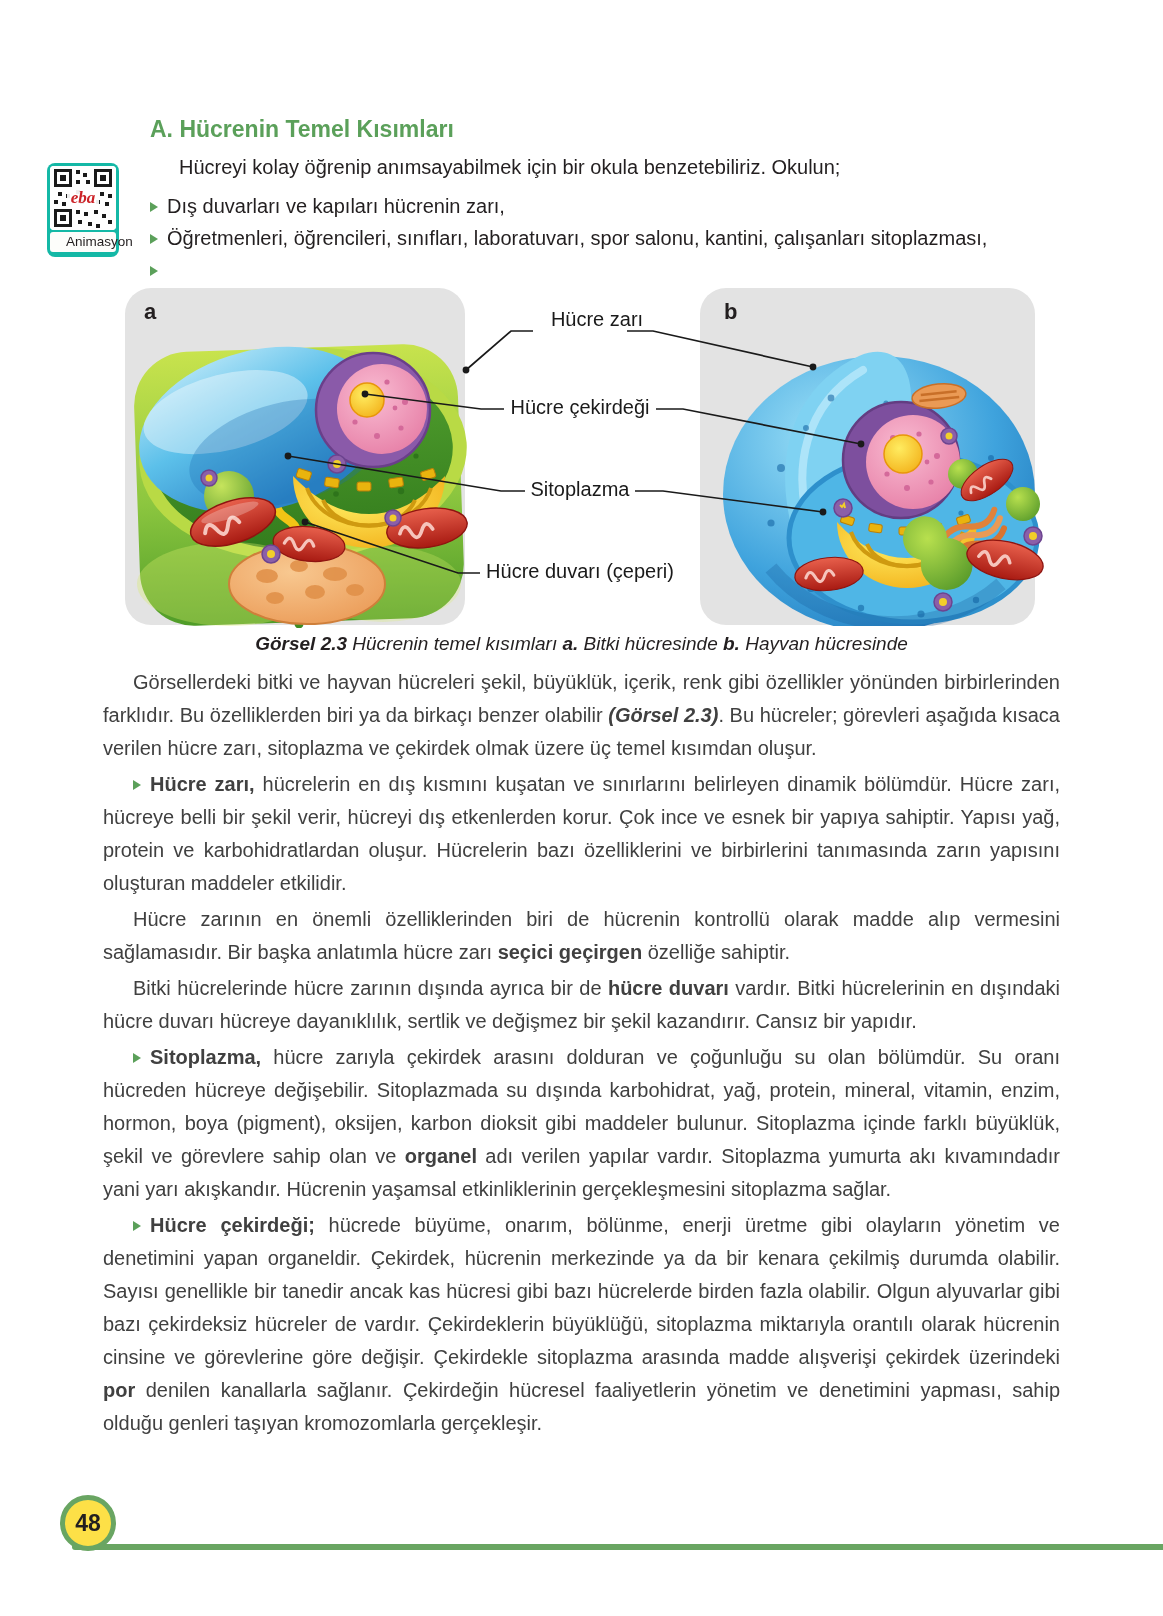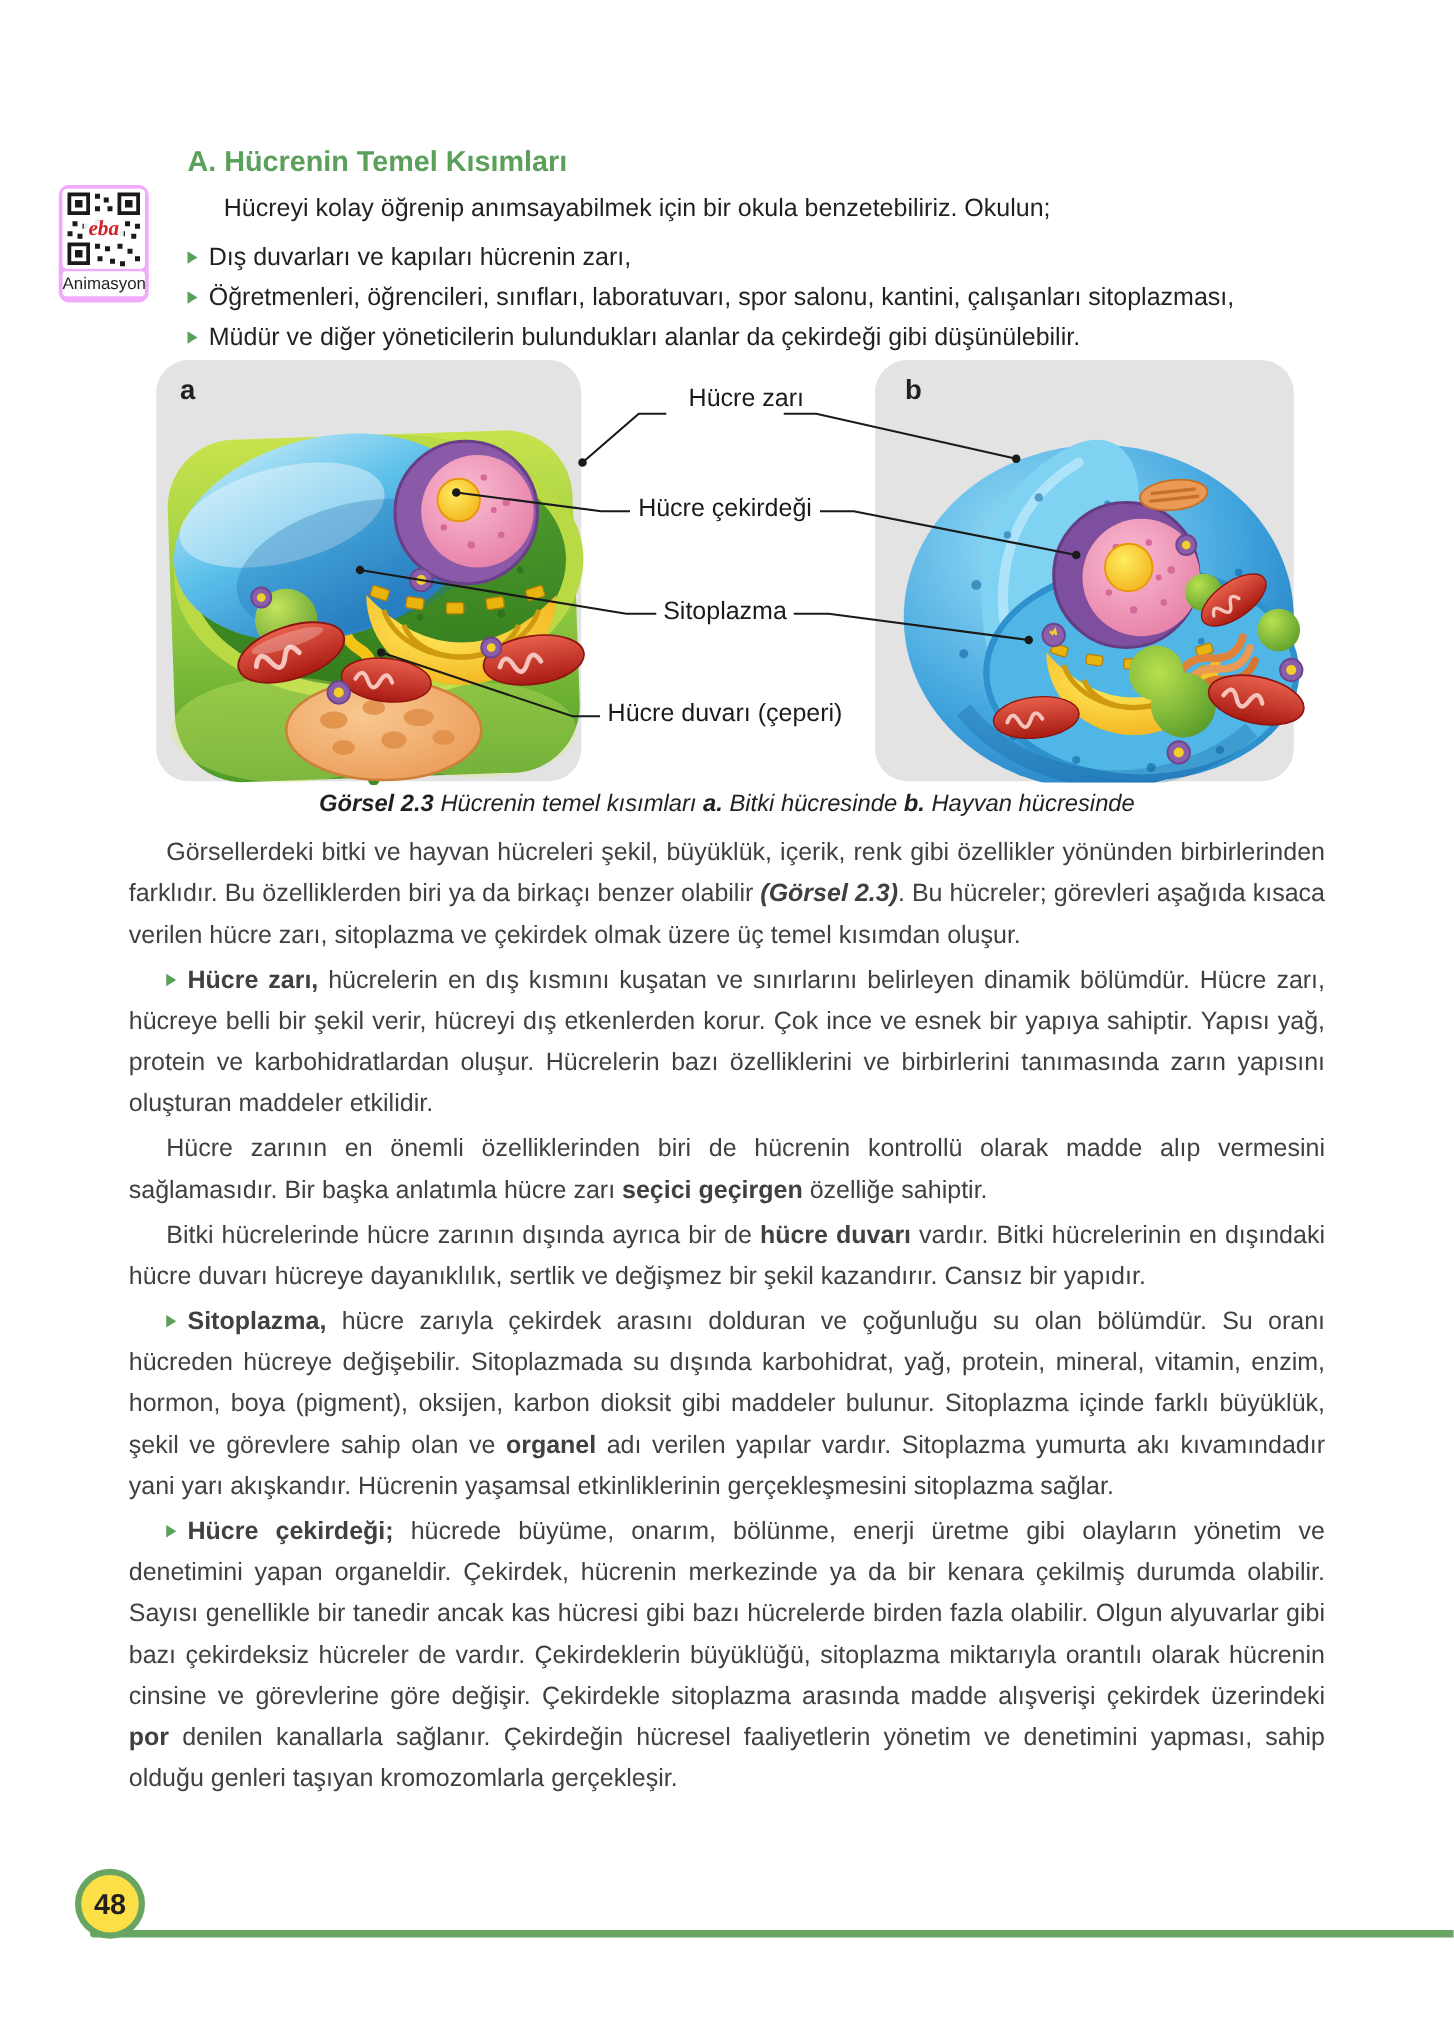--- a/index.html
+++ b/index.html
@@ -2,27 +2,27 @@
 <html lang="tr"><head>
 <meta charset="utf-8">
 <style>
   html,body{margin:0;padding:0;}
   body{
     width:1163px;height:1616px;position:relative;background:#ffffff;
     font-family:"Liberation Sans",sans-serif;color:#221e1f;overflow:hidden;
   }
   
   .qr-box{
-    position:absolute;left:47px;top:148px;width:72px;height:94px;
-    background:#f0abfc;border-radius:8px;padding:3px;box-sizing:border-box;
+    position:absolute;left:47px;top:163px;width:72px;height:94px;
+    background:#14b8a6;border-radius:8px;padding:3px;box-sizing:border-box;
   }
   .qr-box .qr-img{display:block;width:66px;height:64px;background:#fff;border-radius:4px;}
   .qr-box .qr-label{
     display:block;font-size:13.5px;color:#231f20;
-    background:#fdfdfb;border-radius:3px;margin-top:2px;padding:2px 0 3px;
+    background:#fdfdfb;border-radius:3px;margin-top:2px;padding:2px 16px 3px;
   }
   
   .sec-title{
     position:absolute;left:150px;top:116px;font-size:23px;font-weight:bold;color:#5ba05a;
   }
   .sec-intro{position:absolute;left:150px;top:156px;font-size:20px;color:#231f20;margin-left:29px;}
   .bullet-list{position:absolute;left:150px;top:190px;width:910px;}
   .bullet-line{font-size:20px;line-height:32px;color:#231f20;white-space:nowrap;}
   .tri{
     display:inline-block;width:0;height:0;margin-right:9px;position:relative;top:-1px;
@@ -110,21 +110,21 @@
   </svg>
   <span class="qr-label">Animasyon</span>
 </div>
 
 <div class="sec-title">A. Hücrenin Temel Kısımları</div>
 <div class="sec-intro">Hücreyi kolay öğrenip anımsayabilmek için bir okula benzetebiliriz. Okulun;</div>
 
 <div class="bullet-list">
   <div class="bullet-line"><span class="tri"></span><span>Dış duvarları ve kapıları hücrenin zarı,</span></div>
   <div class="bullet-line"><span class="tri"></span><span>Öğretmenleri, öğrencileri, sınıfları, laboratuvarı, spor salonu, kantini, çalışanları sitoplazması,</span></div>
-  <div class="bullet-line"><span class="tri"></span><span>Müdür ve diğer yöneticilerin bulundukları alanlar da çekirdeği gibi düşünülebilir.</span></div>
+  <div class="bullet-line"><span class="tri"></span></div>
 </div>
 
 <div class="figure">
   <div class="panel panel-a">
     <span class="panel-letter">a</span>
   </div>
   <div class="panel panel-b">
     <span class="panel-letter" style="left:24px;">b</span>
   </div>
 

